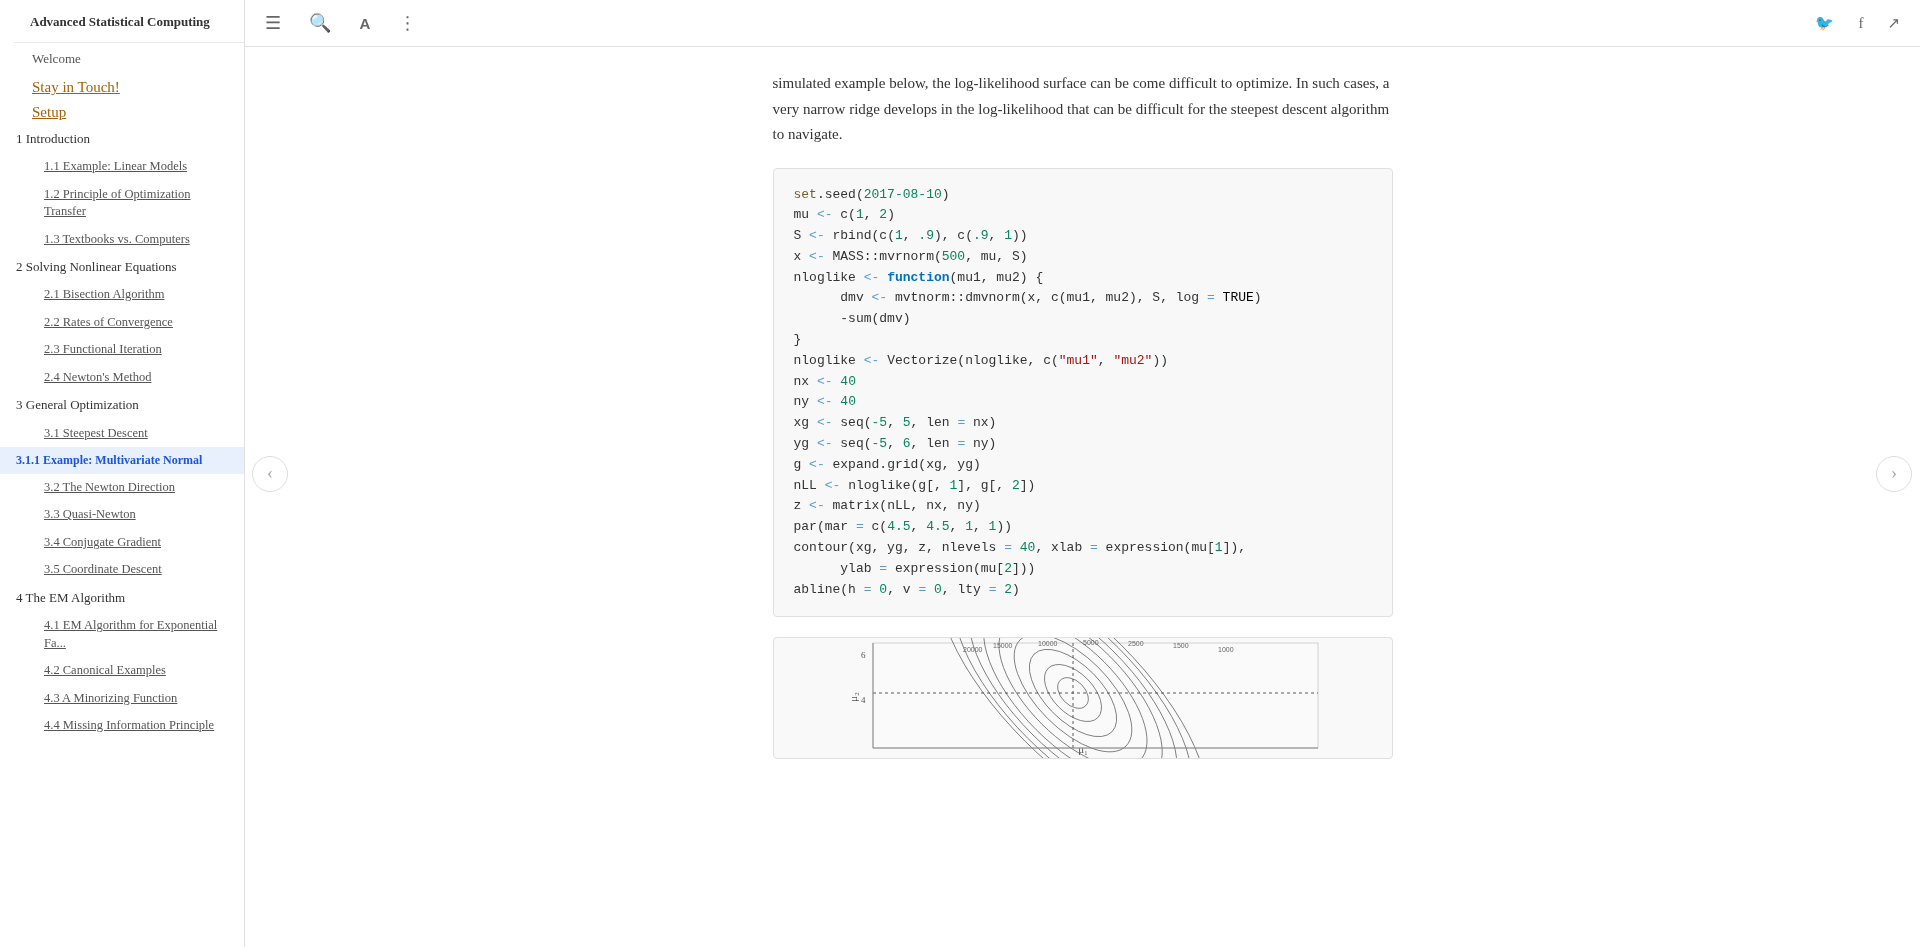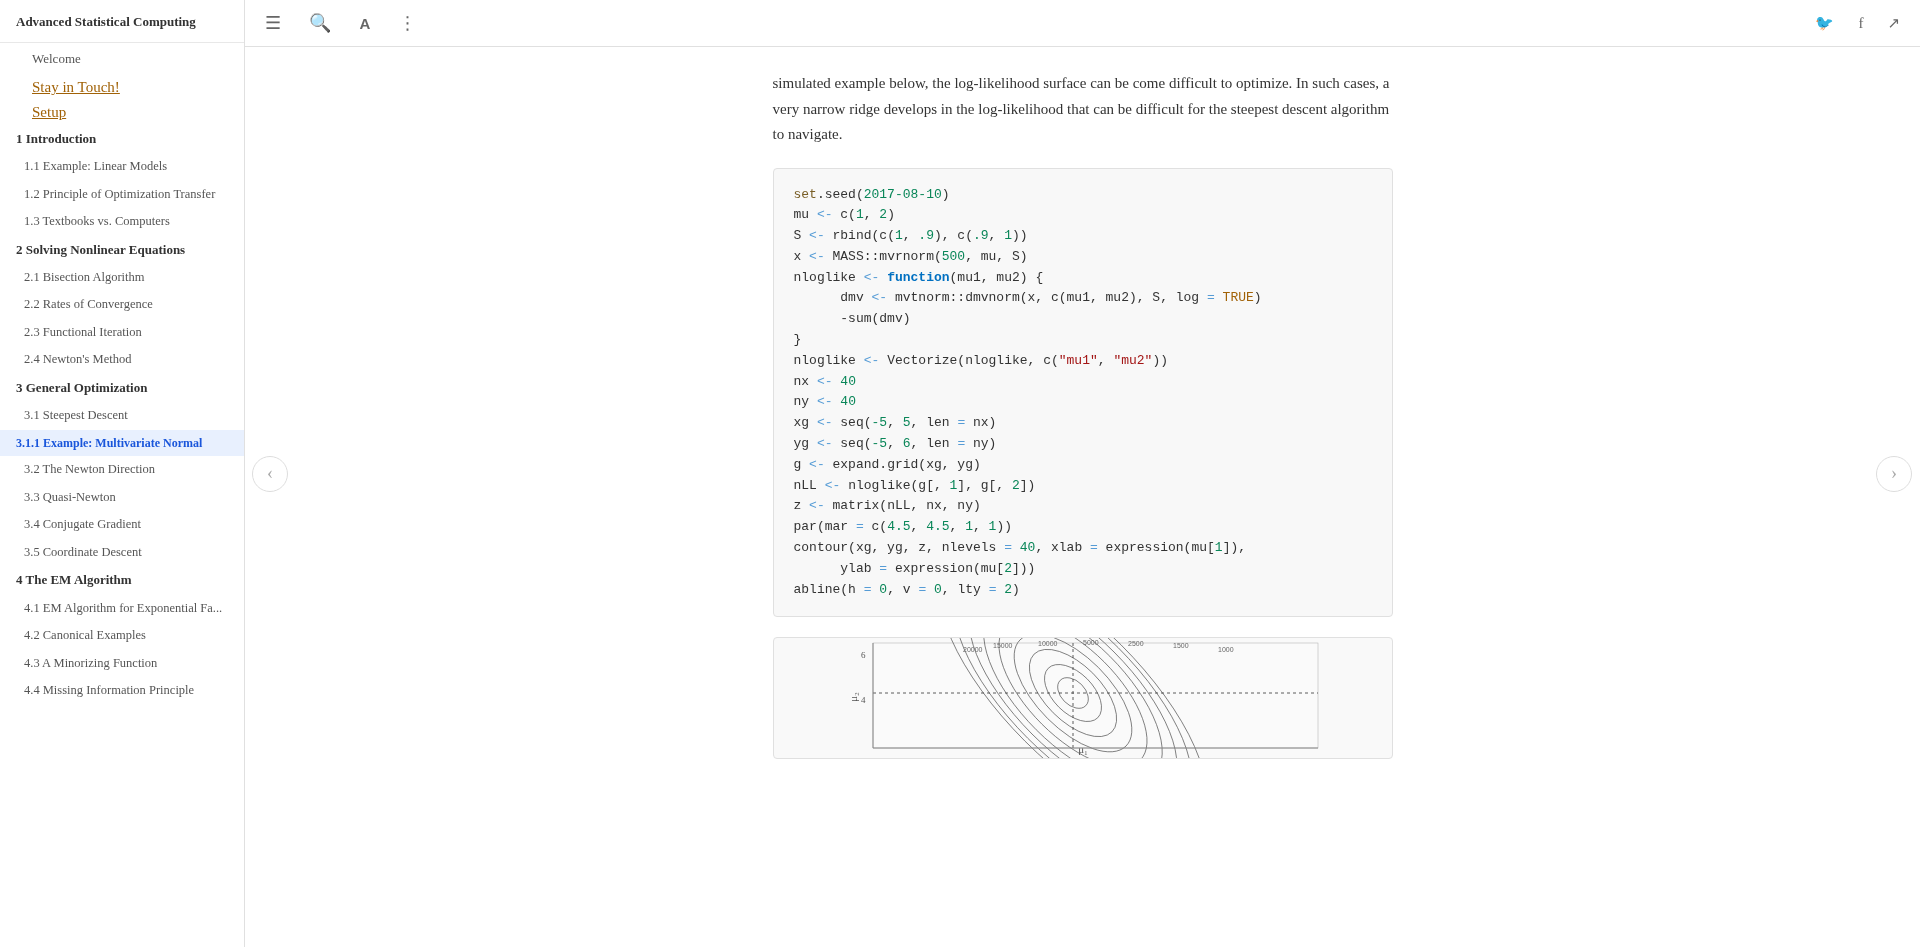--- a/index.html
+++ b/index.html
@@ -14,35 +14,36 @@
       overflow-y: auto;
       display: flex;
       flex-direction: column;
     }
     #sidebar-title {
       font-size: 13px;
       font-weight: bold;
       color: #333;
       padding: 14px 16px 12px 16px;
       border-bottom: 1px solid #e8e8e8;
+      margin-left: 14px;
     }
     .sidebar-item {
       font-size: 12.5px;
       padding: 5px 16px 5px 28px;
       color: #555;
       cursor: pointer;
       line-height: 1.4;
     }
     .sidebar-item.active {
       background: #e8f0fe;
       color: #1a56db;
       font-weight: bold;
     }
-    .sidebar-item.level1 { padding-left: 16px; font-weight: bold; color: #333; font-size: 13px; }
-    .sidebar-item.level2 { padding-left: 24px; }
+    .sidebar-item.level1 { padding-left: 16px; font-weight: normal; color: #333; font-size: 13px; }
+    .sidebar-item.level2 { padding-left: 44px; text-decoration: underline; }
     .sidebar-item.level3 { padding-left: 16px; font-size: 12px; }
     .sidebar-welcome { font-size: 13px; padding: 8px 32px; color: #555; font-style: normal; font-family: Georgia, serif; }
     .sidebar-sub { font-size: 15px; padding: 4px 16px 4px 32px; color: #a16207; cursor: pointer; text-decoration: underline; }
 
     
     #topbar {
       position: sticky;
       top: 0;
       background: #fff;
       border-bottom: 1px solid #e0e0e0;
@@ -97,21 +98,21 @@
       line-height: 1.6;
       overflow-x: auto;
       white-space: pre;
     }
     .code-block .kw { color: #0070c1; font-weight: bold; text-align: center; }
     .code-block .fn { color: #795e26; margin-top: 26px; }
     .code-block .num { color: #098658; }
     .code-block .str { color: #a31515; }
     .code-block .op { color: #569cd6; }
     .code-block .assign { color: #569cd6; }
-    .code-block .blue { color: #a16207; }
+    .code-block .blue { color: #000000; }
 
     
     .nav-arrow {
       position: fixed;
       top: 50%;
       transform: translateY(-50%);
       background: rgba(255,255,255,0.9);
       border: 1px solid #ddd;
       border-radius: 50%;
       width: 36px;

